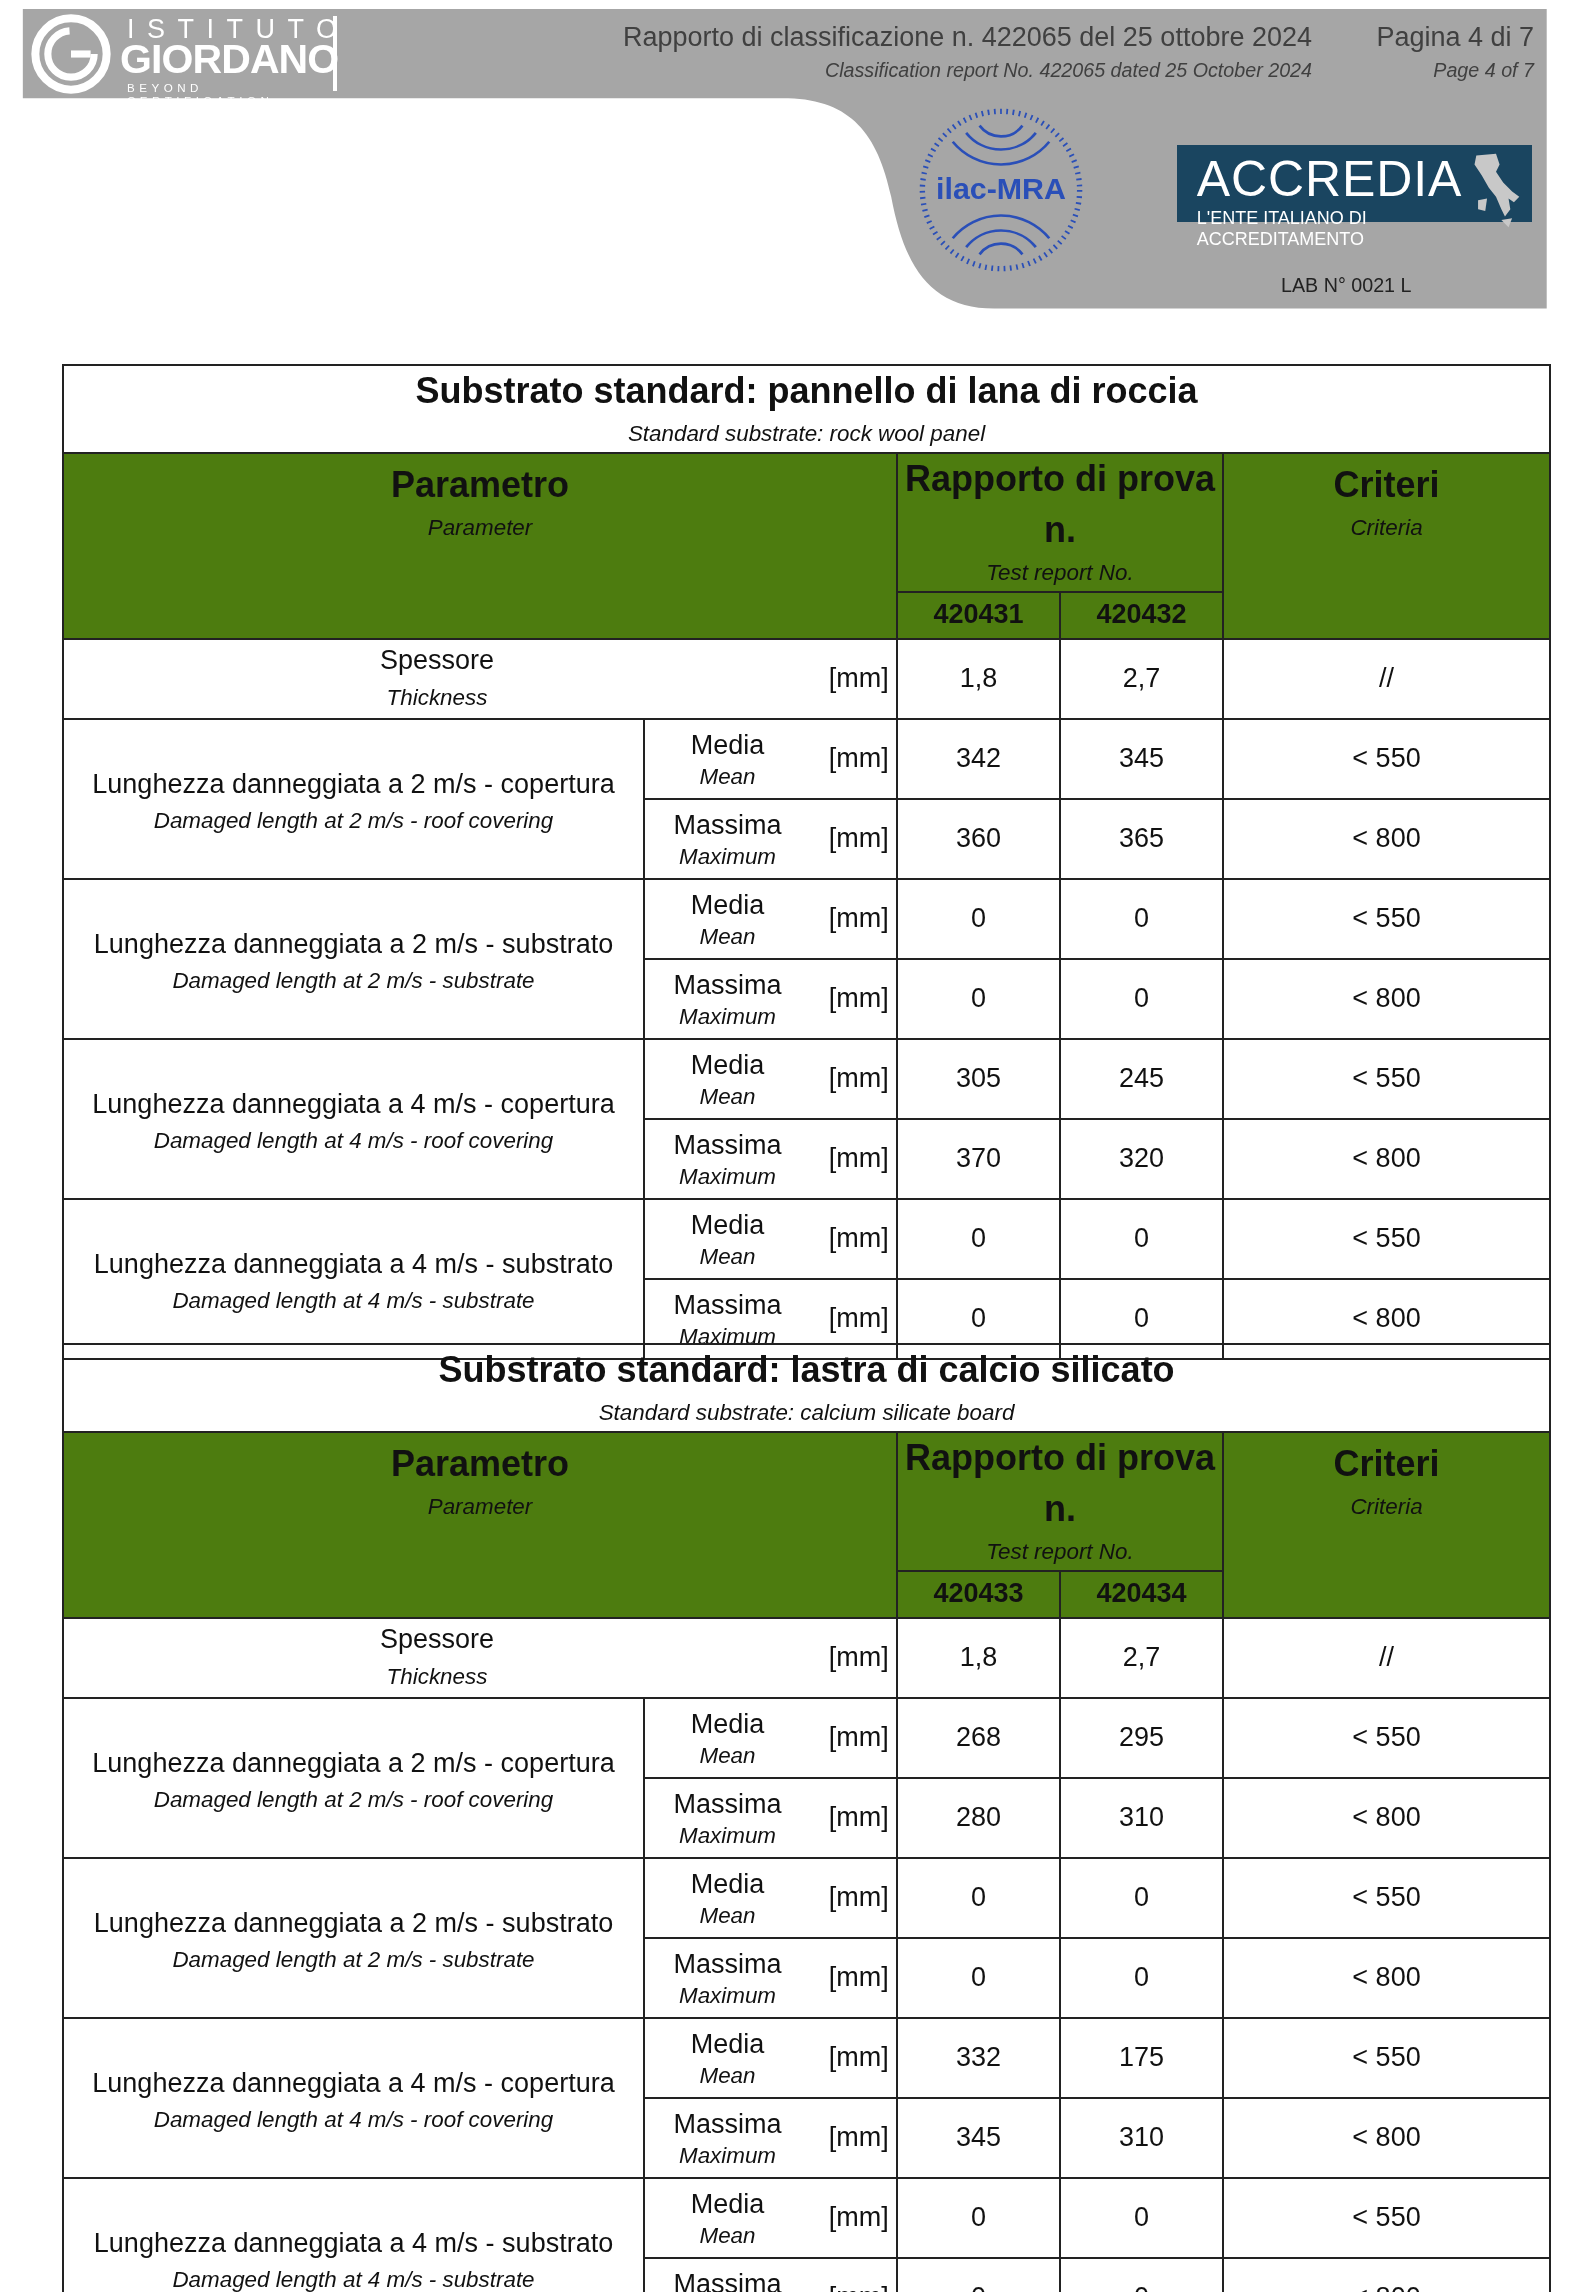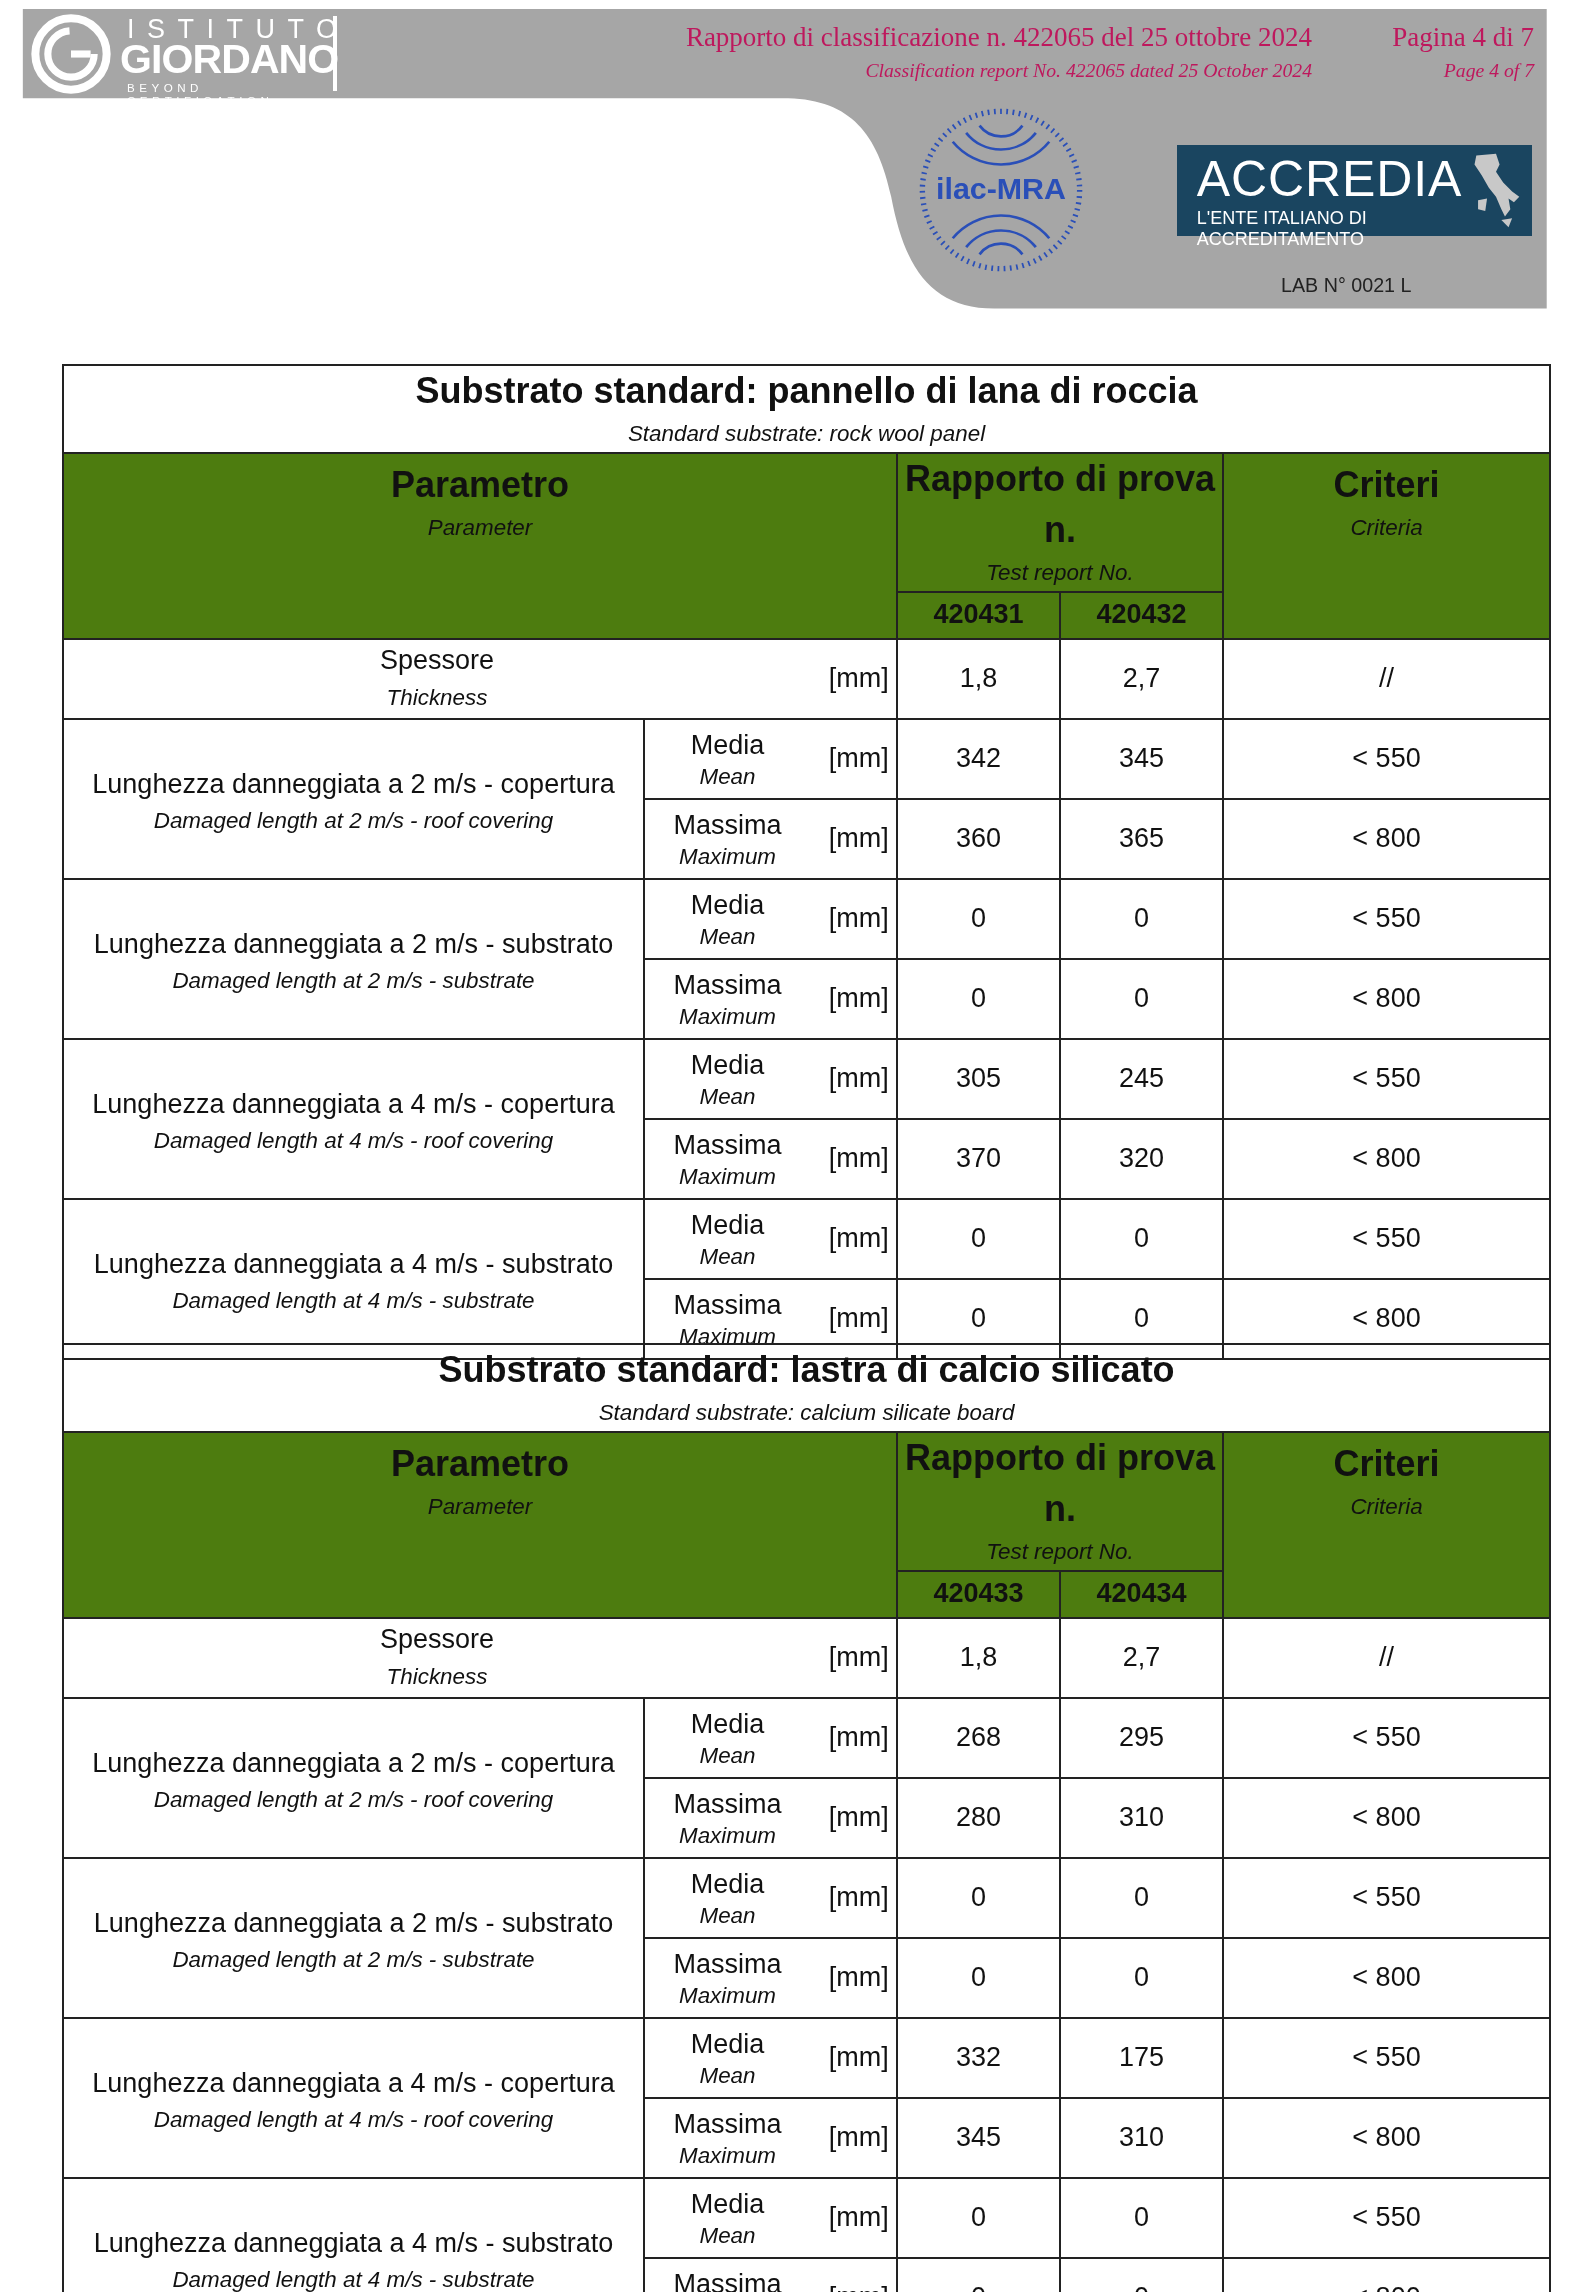--- a/index.html
+++ b/index.html
@@ -1,29 +1,29 @@
 <!DOCTYPE html>
 <html style="font-size:14.3px"><head>
 <meta charset="utf-8">
 <style>
   html,body{margin:0;padding:0;background:#fff;}
   body{width:1591px;height:2293px;position:relative;overflow:hidden;font-family:"Liberation Sans",sans-serif;color:#111;}
   #header-bg{position:absolute;left:0;top:0;width:1591px;height:313px;}
-  .hdr-text{position:absolute;color:#be185d;font-family:Liberation Serif, serif;white-space:nowrap;}
+  .hdr-text{position:absolute;color:#404040;font-family:Liberation Sans, sans-serif;white-space:nowrap;}
   #report-title-it{right:279px;top:21.5px;font-size:27px;}
   #report-title-en{right:279px;top:59px;font-size:19.7px;font-style:italic;}
   #page-it{right:57px;top:21.5px;font-size:27px;margin-left:29px;}
   #page-en{right:57px;top:59px;font-size:19.7px;font-style:italic;}
   #logo{position:absolute;left:30px;top:12.5px;width:313px;height:82px;}
   #logo .istituto{position:absolute;left:97px;top:1.8px;font-size:27px;letter-spacing:12.5px;color:#fff;font-weight:normal;}
   #logo .giordano{position:absolute;left:90px;top:23px;font-size:41px;font-weight:bold;color:#fff;letter-spacing:-0.9px;}
   #logo .beyond{position:absolute;left:97px;top:68px;font-size:11.6px;letter-spacing:4.5px;color:#fff;}
   #logo .bar{position:absolute;left:303px;top:3.6px;width:3.6px;height:75px;background:#fff;}
   #ilac{position:absolute;left:917px;top:106px;width:168px;height:168px;}
-  #accredia{position:absolute;left:1177px;top:145px;width:355px;height:91px;background:#1a4560;}
+  #accredia{position:absolute;left:1177px;top:145px;width:355px;height:77px;background:#1a4560;}
   #accredia .big{position:absolute;left:19.7px;top:5.4px;font-size:50px;color:#fff;letter-spacing:0.9px;}
   #accredia .small{position:absolute;left:19.7px;top:63px;font-size:18px;color:#fff;}
   #accredia svg{position:absolute;right:9px;top:7.2px;}
   #lab-no{position:absolute;left:1281px;top:274px;font-size:19.7px;color:#222;}
 
   table.res{position:absolute;left:62px;width:1487px;border-collapse:collapse;table-layout:fixed;}
   table.res td{border:2.2px solid #222;text-align:center;vertical-align:middle;padding:0;font-size:27px;line-height:1.4;}
   table.res td.noB{border-right:none;}
   table.res td.noL{border-left:none;}
   .it-b{font-weight:bold;font-size:36px;}

